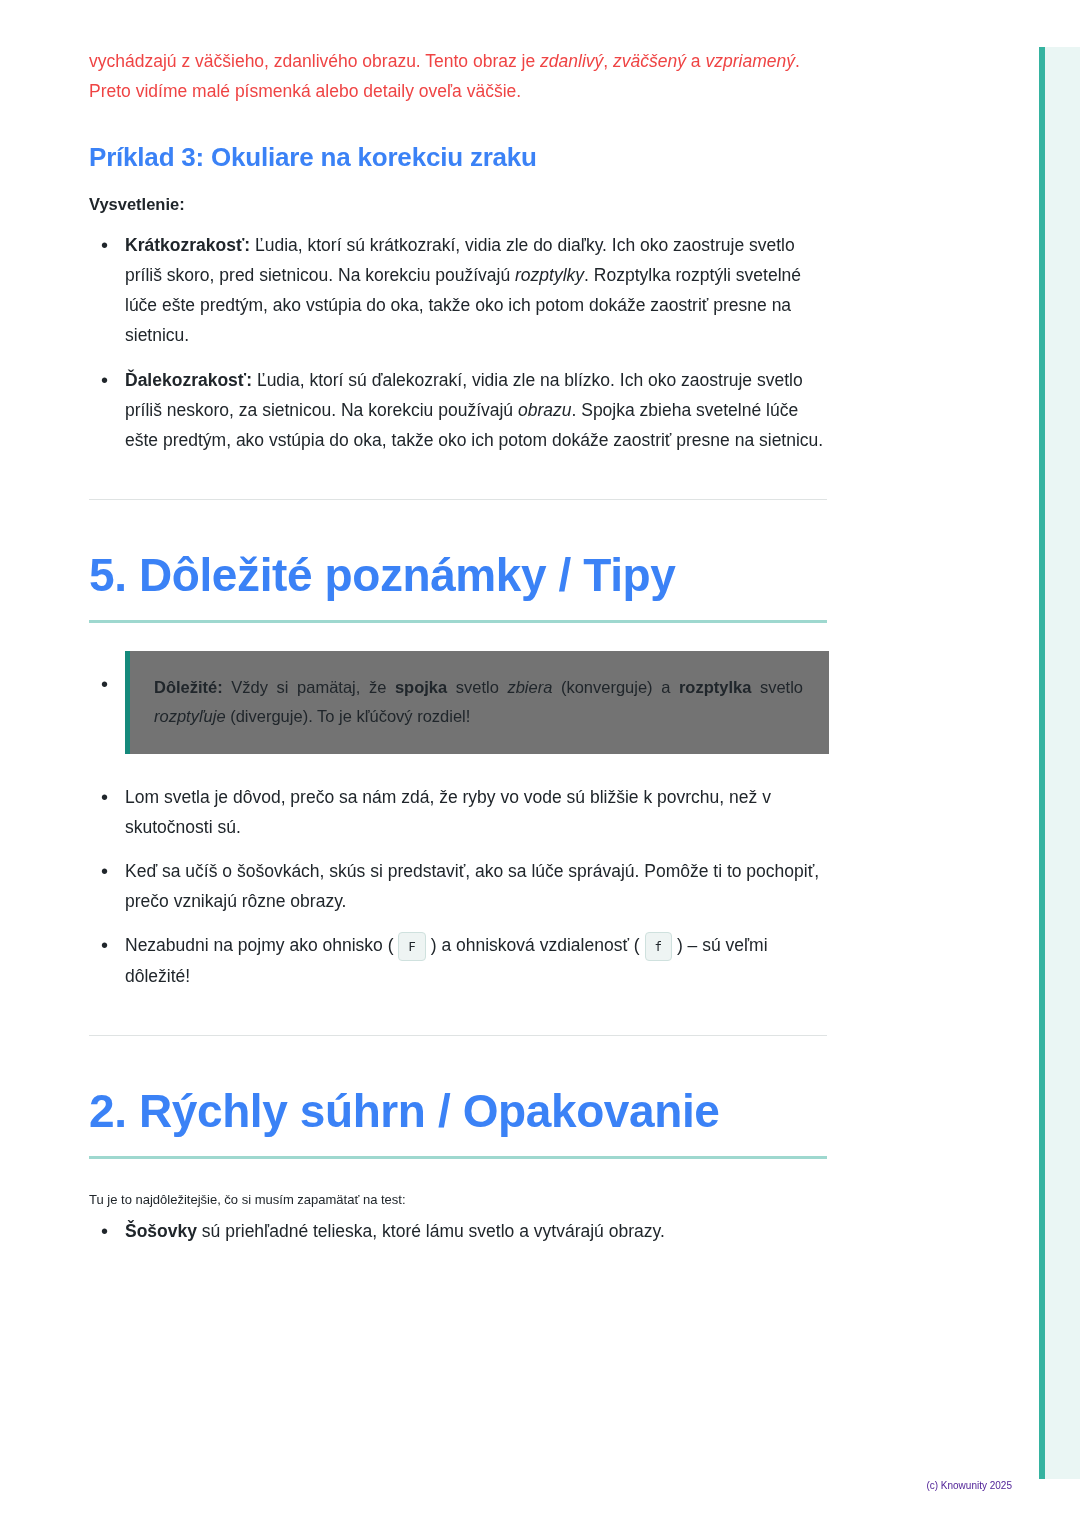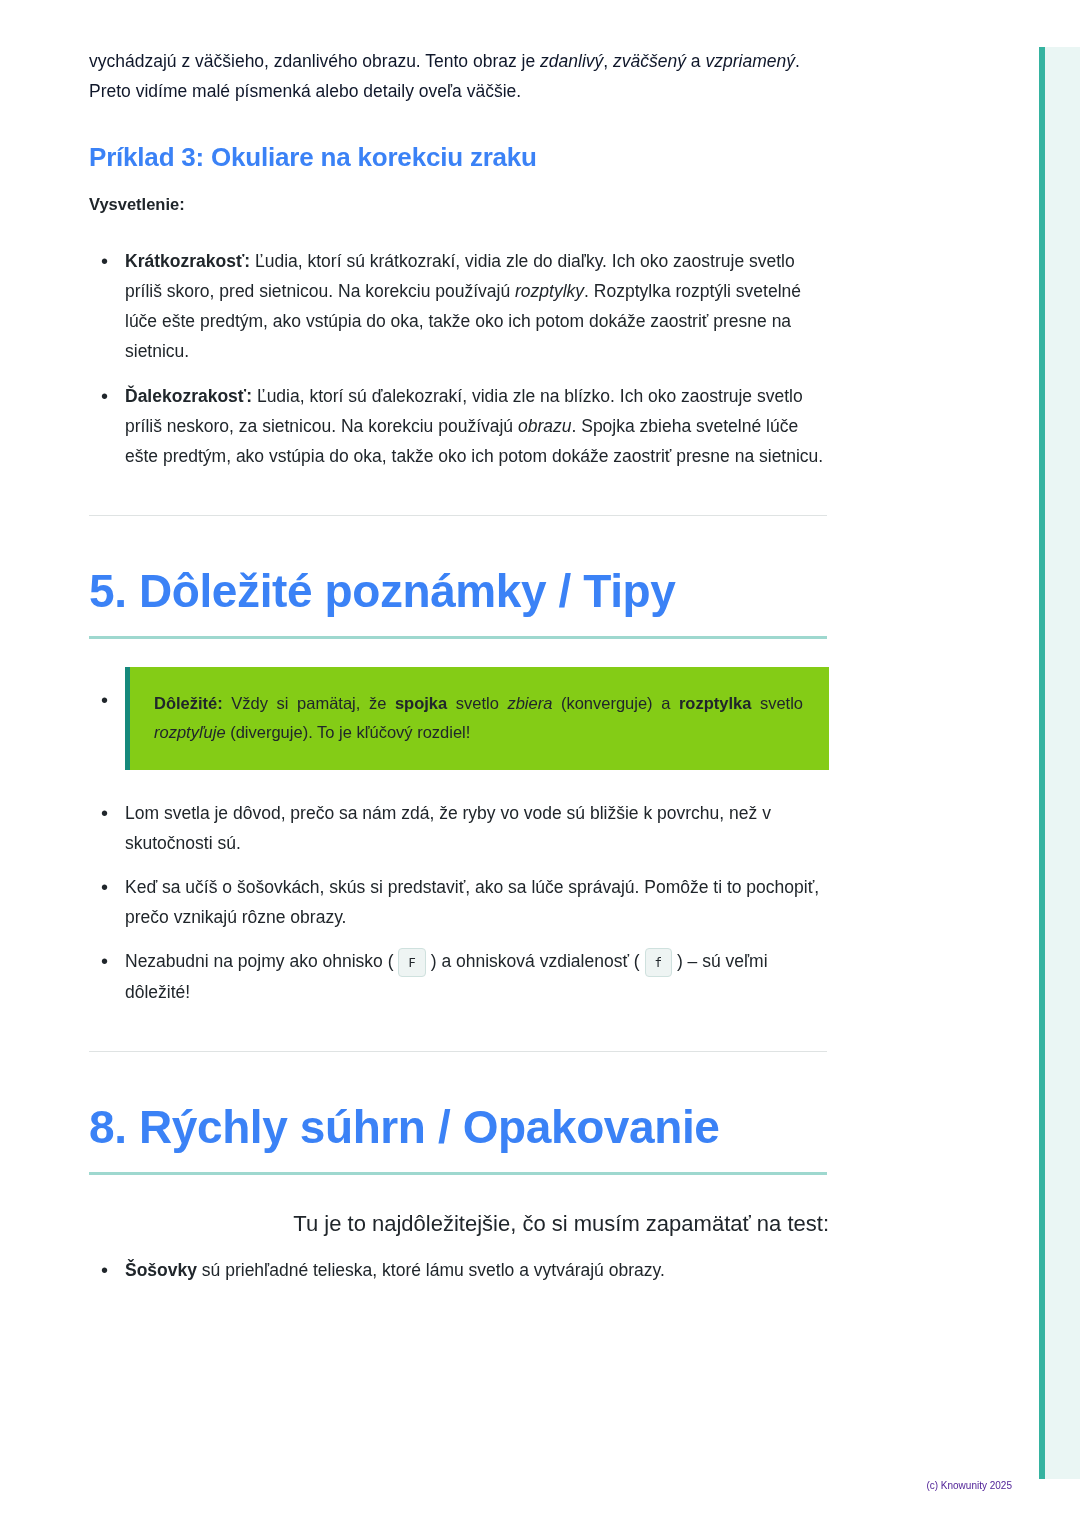--- a/index.html
+++ b/index.html
@@ -44,35 +44,35 @@
     position: absolute;
     left: 89px;
     top: 46px;
     width: 740px;
   }
 
   p.body-text {
     font-size: 17.5px;
     line-height: 1.72;
     margin: 0 0 14px 0;
-    color: #0f172a;
+    color: #ef4444;
   }
 
   h2.sub-heading {
     font-size: 26px;
     font-weight: bold;
     color: #3b82f6;
     margin: 36px 0 22px 0;
     letter-spacing: -0.2px;
   }
 
   .label-bold {
     font-size: 16.5px;
     font-weight: bold;
-    margin: 0 0 32px 0;
+    margin: 0 0 16px 0;
     color: #20262b;
   }
 
   ul.bullets {
     list-style: none;
     margin: 0;
     padding: 0;
   }
   ul.bullets > li {
     position: relative;
@@ -118,45 +118,44 @@
   }
   .callout-row::before {
     content: "•";
     position: absolute;
     left: 12px;
     top: 22px;
     font-size: 20px;
     color: #20262b;
   }
   .callout {
-    background: #84cc16;
+    background: #737373;
     border-left: 5px solid #15897b;
     padding: 22px 26px 22px 24px;
     font-size: 16.5px;
     line-height: 1.78;
     text-align: justify;
   }
 
   .mono-key {
     display: inline-block;
     background: #eef4f3;
     border: 1px solid #cfe1de;
     border-radius: 4px;
     font-family: "DejaVu Sans Mono", monospace;
     font-size: 12.5px;
     padding: 3px 9px;
     vertical-align: middle;
     color: #20262b;
   }
 
   .intro-line {
-    font-size: 22px;
+    font-size: 13px;
     line-height: 1.72;
-    margin: 30px 0 12px 0;
-    text-align: right;
+    margin: 30px 0 4px 0;
   }
 
   .watermark {
     position: absolute;
     right: 68px;
     bottom: 37px;
     font-size: 10px;
     color: #4c1d95;
   }
 
@@ -194,21 +193,21 @@
     </div>
 
     <ul class="bullets" style="margin-top:28px;">
       <li><span>Lom svetla je dôvod, prečo sa nám zdá, že ryby vo vode sú bližšie k povrchu, než v skutočnosti sú.</span></li>
       <li><span>Keď sa učíš o šošovkách, skús si predstaviť, ako sa lúče správajú. Pomôže ti to pochopiť, prečo vznikajú rôzne obrazy.</span></li>
       <li><span>Nezabudni na pojmy ako ohnisko ( </span><span class="mono-key">F</span><span> ) a ohnisková vzdialenosť ( </span><span class="mono-key">f</span><span> ) – sú veľmi dôležité!</span></li>
     </ul>
 
     <div class="divider"></div>
 
-    <h1 class="section-heading">8. Rýchly súhrn / Opakovanie</h1>
+    <h1 class="section-heading">2. Rýchly súhrn / Opakovanie</h1>
     <div class="heading-rule"></div>
 
     <p class="intro-line">Tu je to najdôležitejšie, čo si musím zapamätať na test:</p>
 
     <ul class="bullets">
       <li><b>Šošovky</b><span> sú priehľadné telieska, ktoré lámu svetlo a vytvárajú obrazy.</span></li>
     </ul>
 
   </div>
 

